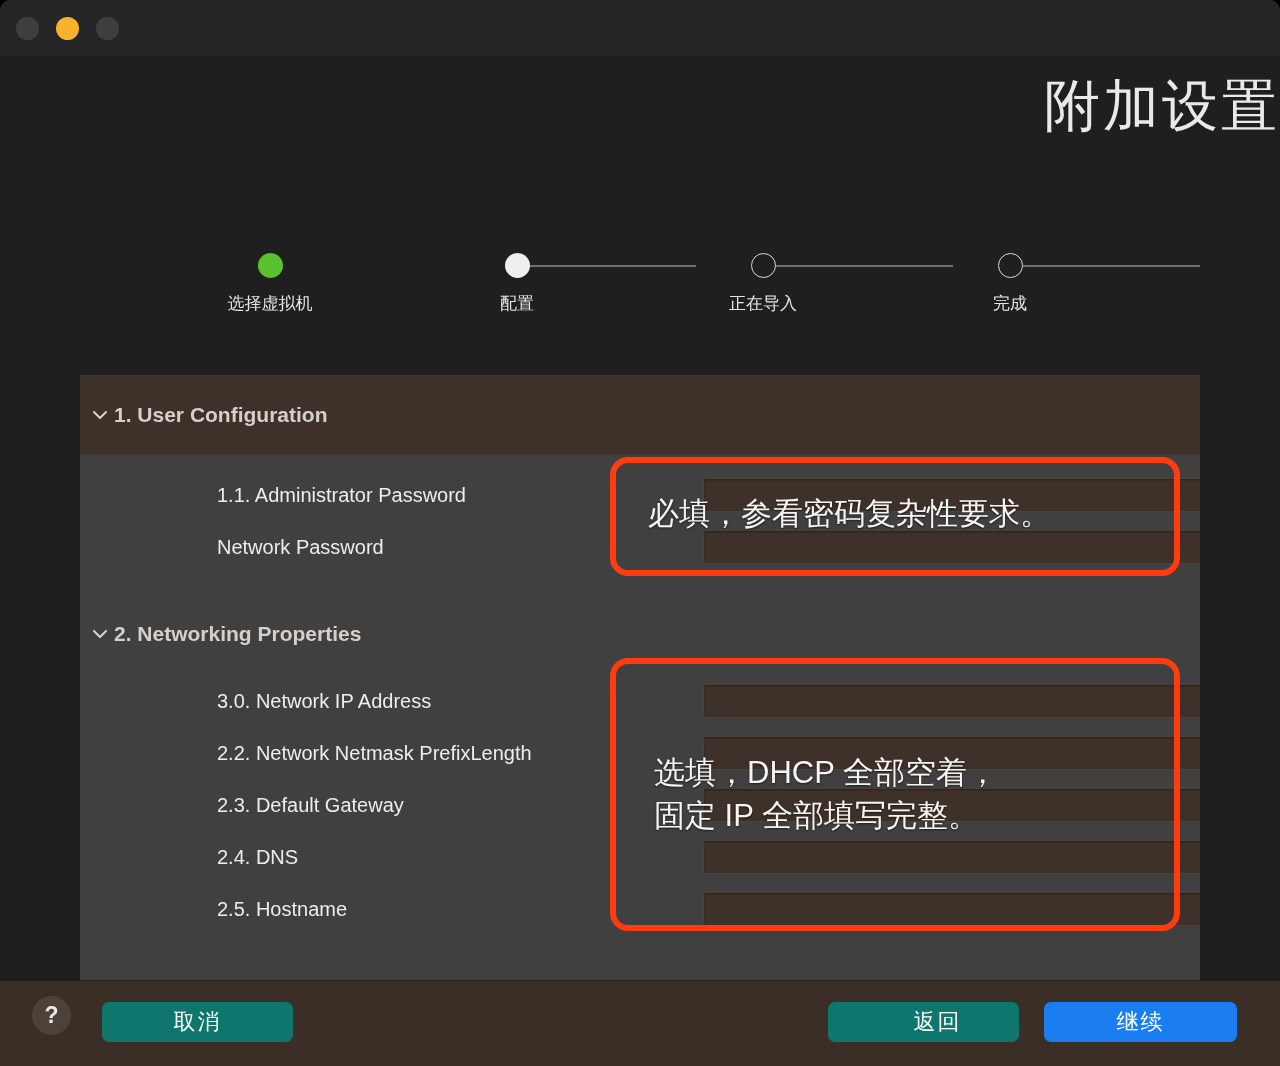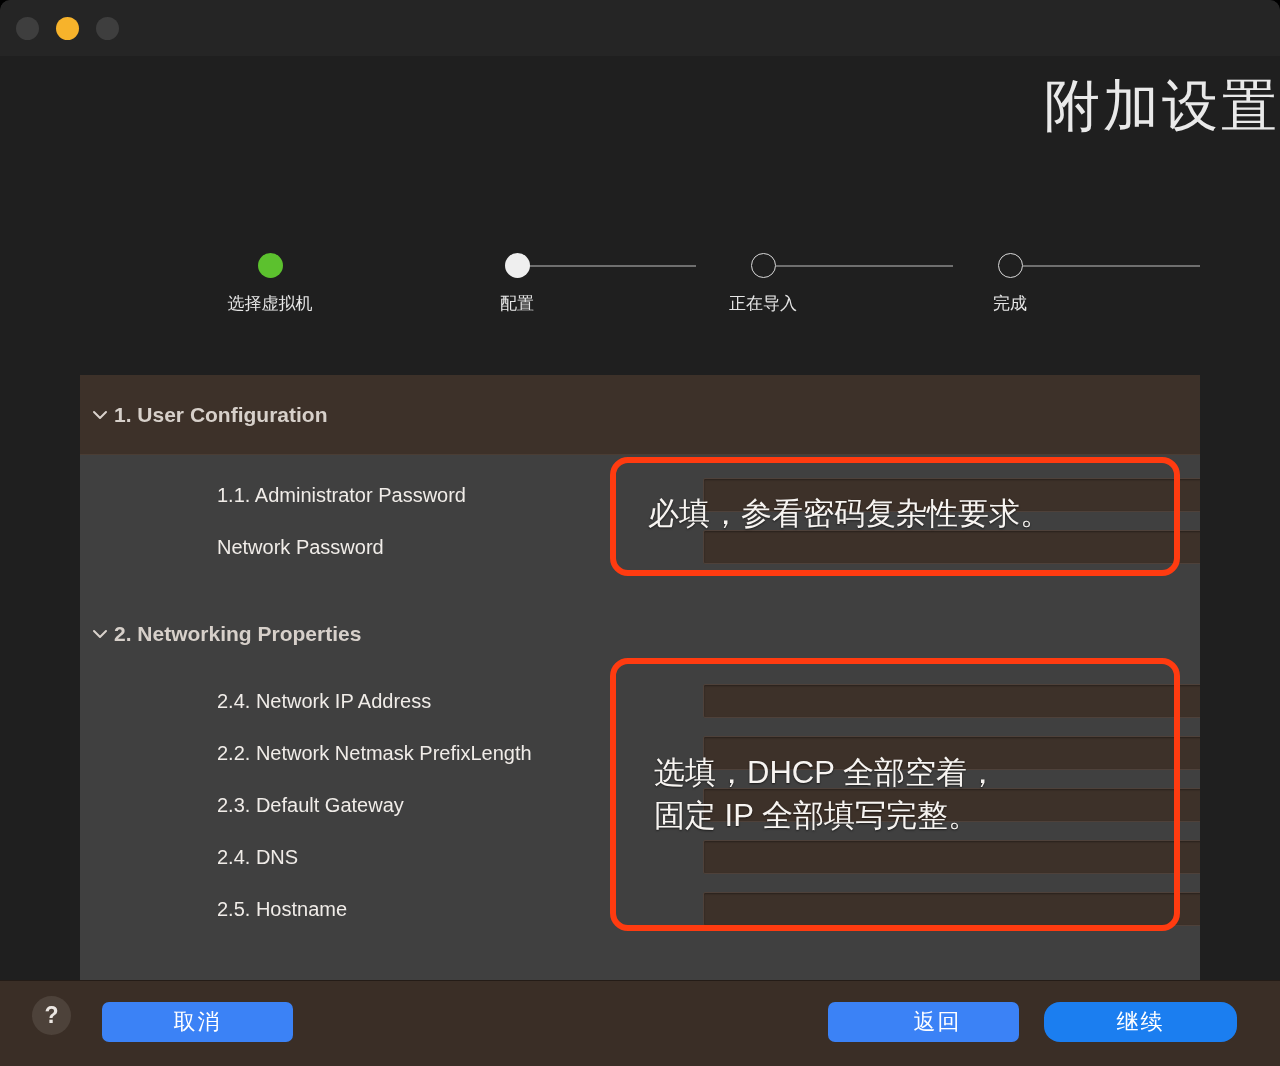--- a/index.html
+++ b/index.html
@@ -190,22 +190,22 @@
     position: absolute;
     height: 40px;
     border-radius: 7px;
     border: none;
     color: #ffffff;
     font-size: 22px;
     font-family: "Liberation Sans", "DejaVu Sans", sans-serif;
     cursor: pointer;
     letter-spacing: 2px;
   }
-  .btn.grey { background: #3b82f6; }
-  .btn.blue { background: #1b7ef0; border-radius: 16px; }
+  .btn.grey { background: #0f766e; }
+  .btn.blue { background: #1b7ef0; }
   #btn-cancel   { left: 102px; top: 1002px; width: 191px; }
   #btn-back     { left: 828px; top: 1002px; width: 191px; padding-left: 34px; }
   #btn-continue { left: 1044px; top: 1002px; width: 193px; }
 </style>
 </head>
 <body>
 
 <div id="app">
 
   <div class="titlebar">
@@ -264,21 +264,21 @@
     <div class="spacer"></div>
 
     <div class="section-header" style="background:transparent;border-bottom:none;height:46px;">
       <svg class="chev" viewBox="0 0 20 20">
         <path d="M4 7 L10 13 L16 7" fill="none" stroke="currentColor" stroke-width="2" stroke-linecap="round" stroke-linejoin="round"></path>
       </svg>
       <span class="section-title">2. Networking Properties</span>
     </div>
     <div class="rows" style="padding-top:18px;">
       <div class="row">
-        <span class="row-label">2.4. Network IP Address</span>
+        <span class="row-label">3.0. Network IP Address</span>
         <input class="field" type="text" value="" style="">
 
       </div>
       <div class="row">
         <span class="row-label">2.2. Network Netmask PrefixLength</span>
         <input class="field" type="text" value="" style="">
 
       </div>
       <div class="row">
         <span class="row-label">2.3. Default Gateway</span>

